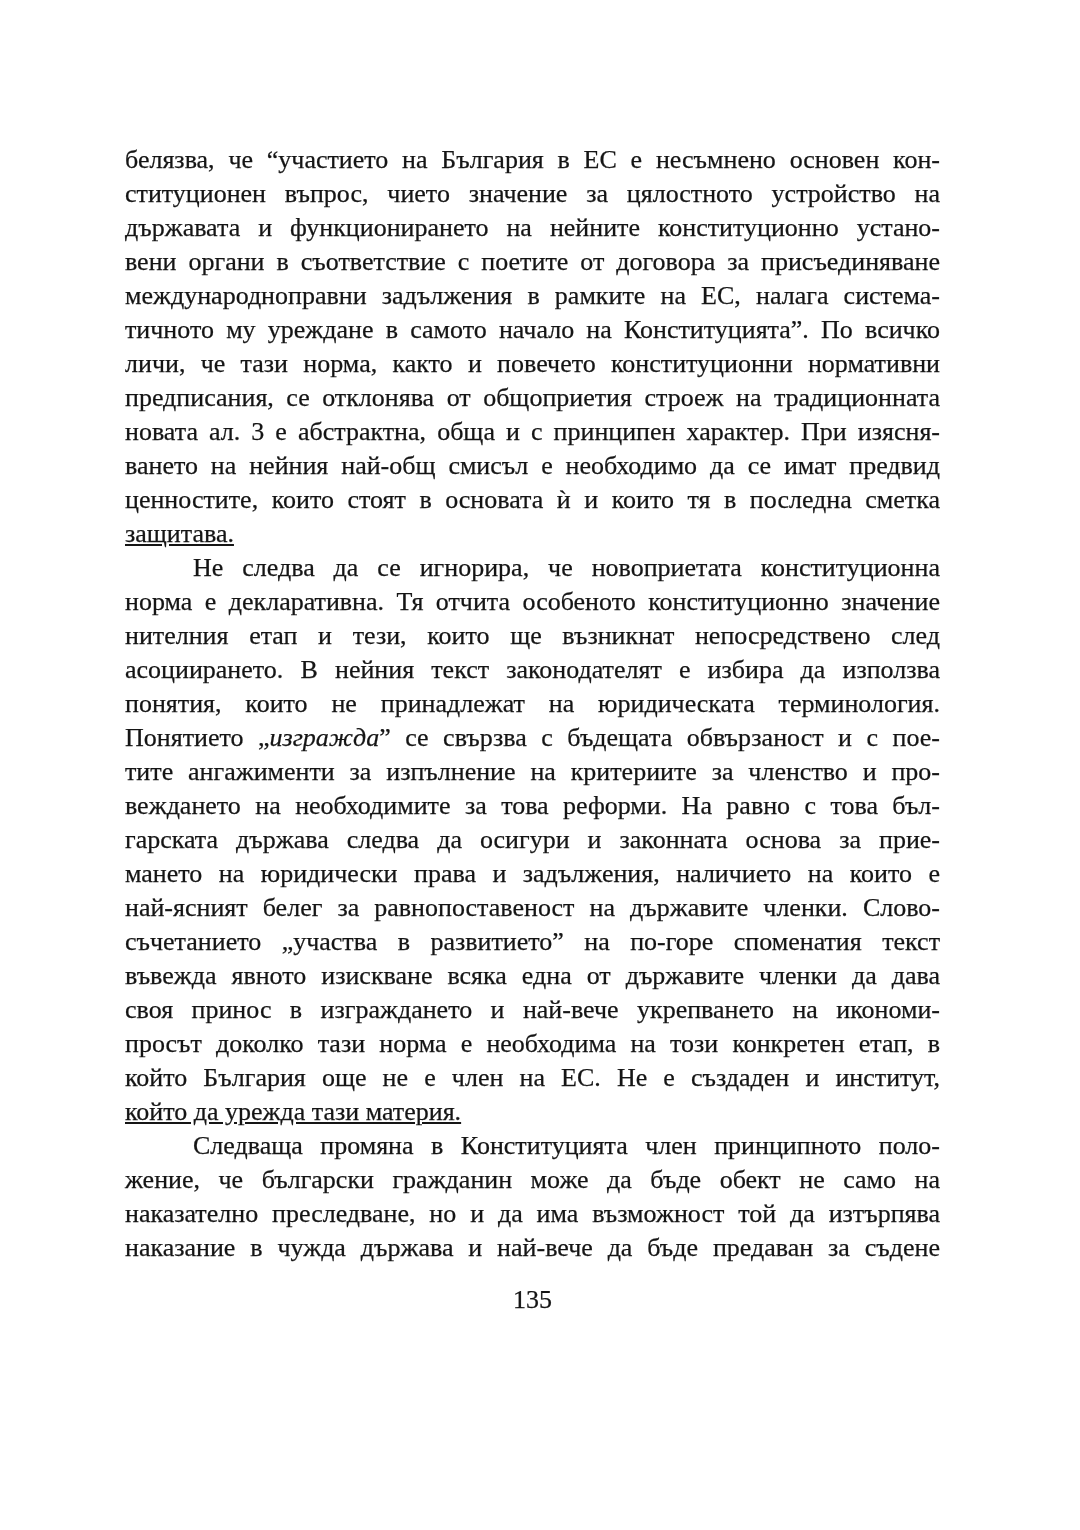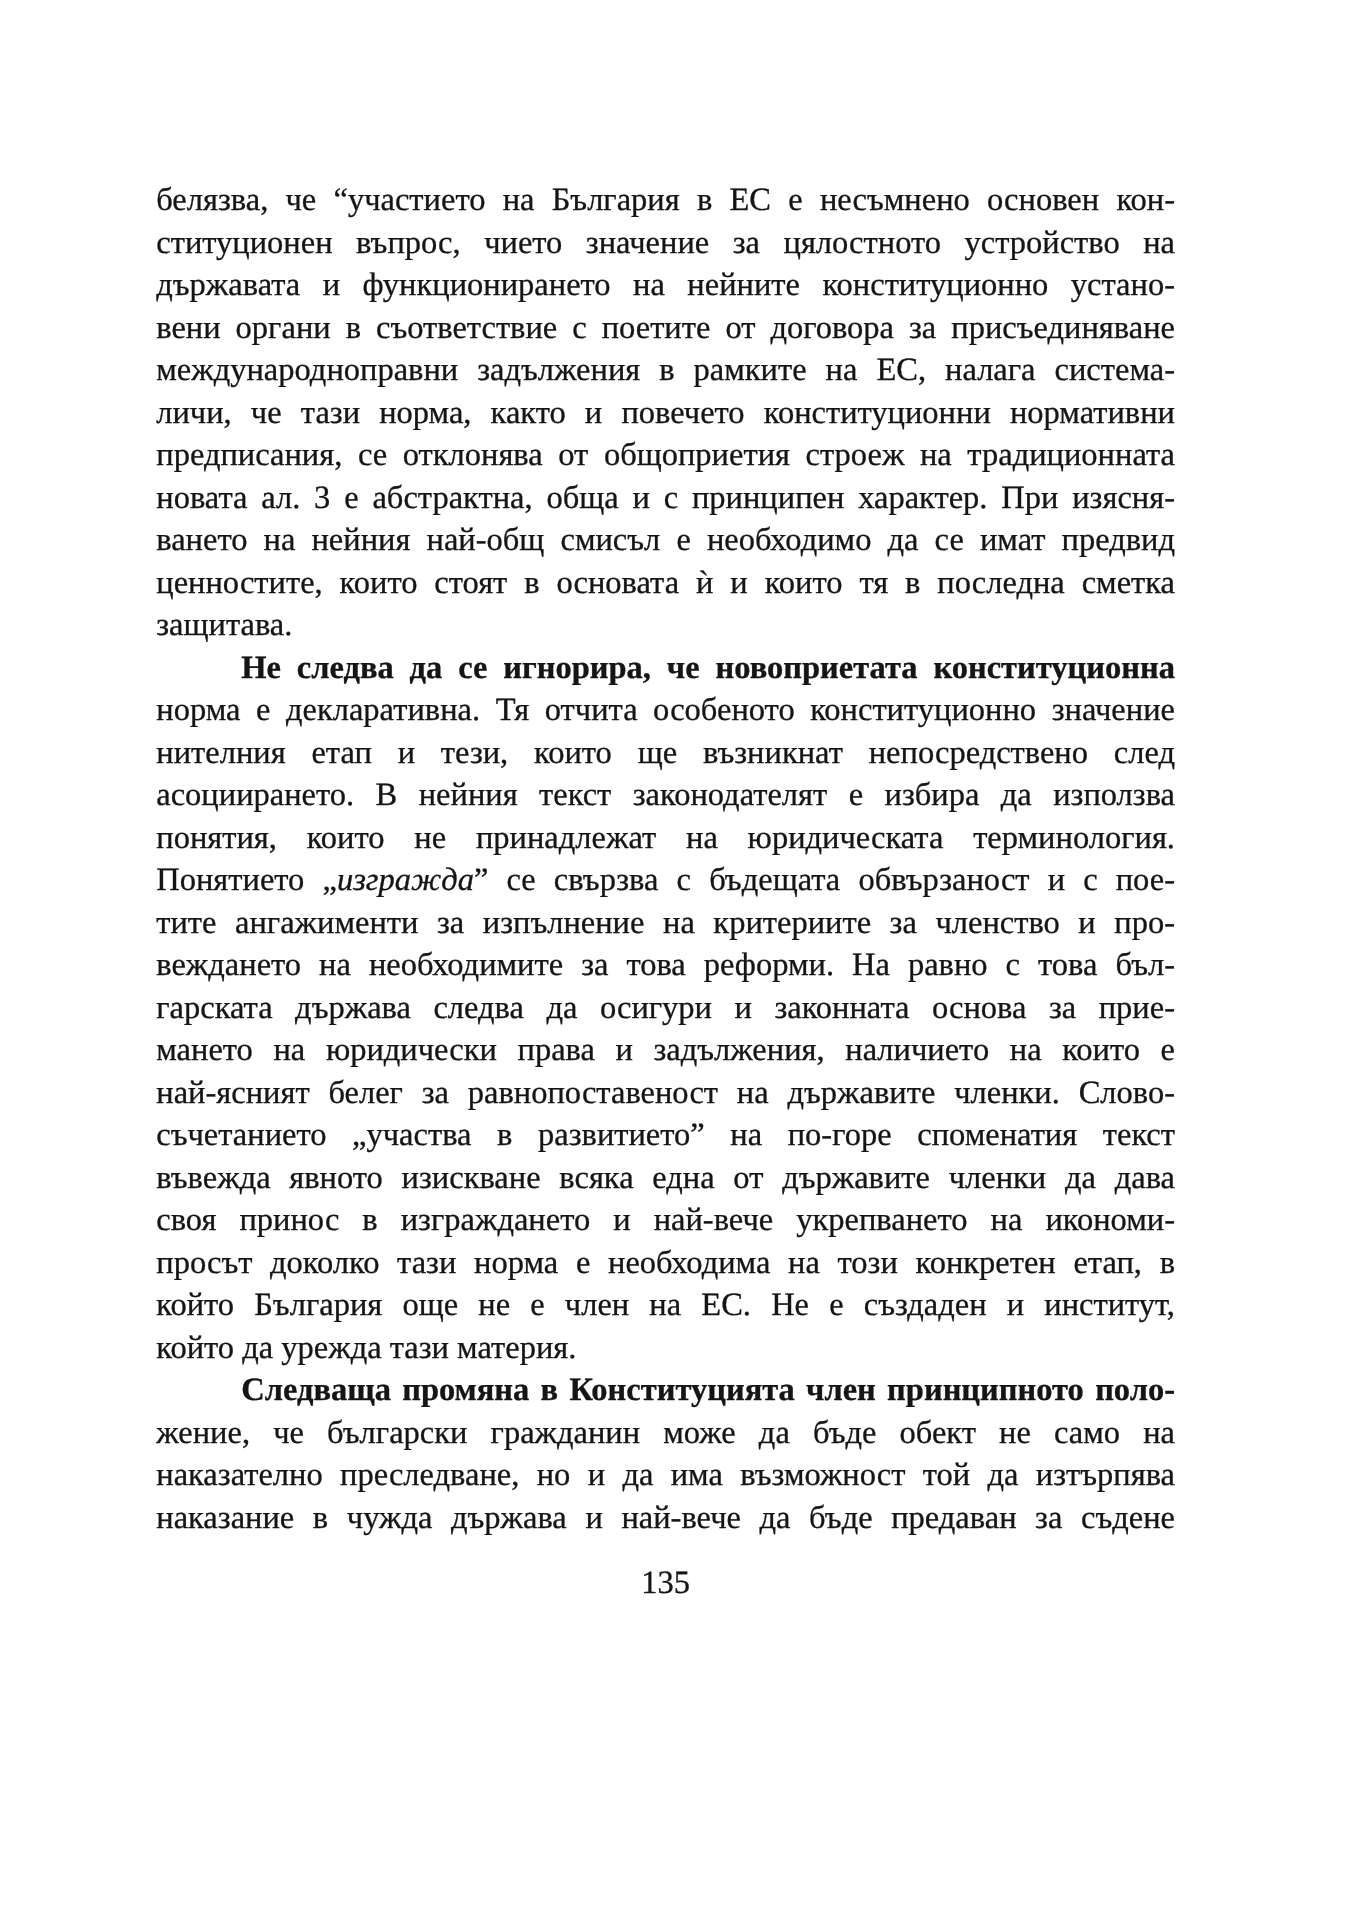--- a/index.html
+++ b/index.html
@@ -28,42 +28,43 @@
     -webkit-text-stroke: 0.25px #151515;
   }
   .paragraph { margin: 0; padding: 0; }
   .line {
     text-align: justify;
     text-align-last: justify;
     white-space: normal;
     height: 34px;
     overflow: visible;
   }
-  .line.indent { text-indent: 68px; font-weight: bold; }
-  .line.last { text-align-last: left; }
+  .line.indent { text-indent: 68px; }
+  .line.last { text-align-last: left; text-decoration: underline; }
   .it { font-style: italic; margin-top: 15px; }
   .page-number {
     margin-top: 18px;
     text-align: center;
     font-size: 26px;
     line-height: 34px;
   }
 </style>
 </head>
 <body>
 
 <div class="page">
   <div class="text-block">
 
     <div class="paragraph">
       <div class="line">белязва, че “участието на България в ЕС е несъмнено основен кон-</div>
       <div class="line">ституционен въпрос, чието значение за цялостното устройство на</div>
       <div class="line">държавата и функционирането на нейните конституционно устано-</div>
       <div class="line">вени органи в съответствие с поетите от договора за присъединяване</div>
       <div class="line">международноправни задължения в рамките на ЕС, налага система-</div>
+      <div class="line">тичното му уреждане в самото начало на Конституцията”. По всичко</div>
       <div class="line">личи, че тази норма, както и повечето конституционни нормативни</div>
       <div class="line">предписания, се отклонява от общоприетия строеж на традиционната</div>
       <div class="line">новата ал. 3 е абстрактна, обща и с принципен характер. При изясня-</div>
       <div class="line">ването на нейния най-общ смисъл е необходимо да се имат предвид</div>
       <div class="line">ценностите, които стоят в основата ѝ и които тя в последна сметка</div>
       <div class="line last">защитава.</div>
     </div>
 
     <div class="paragraph">
       <div class="line indent">Не следва да се игнорира, че новоприетата конституционна</div>

